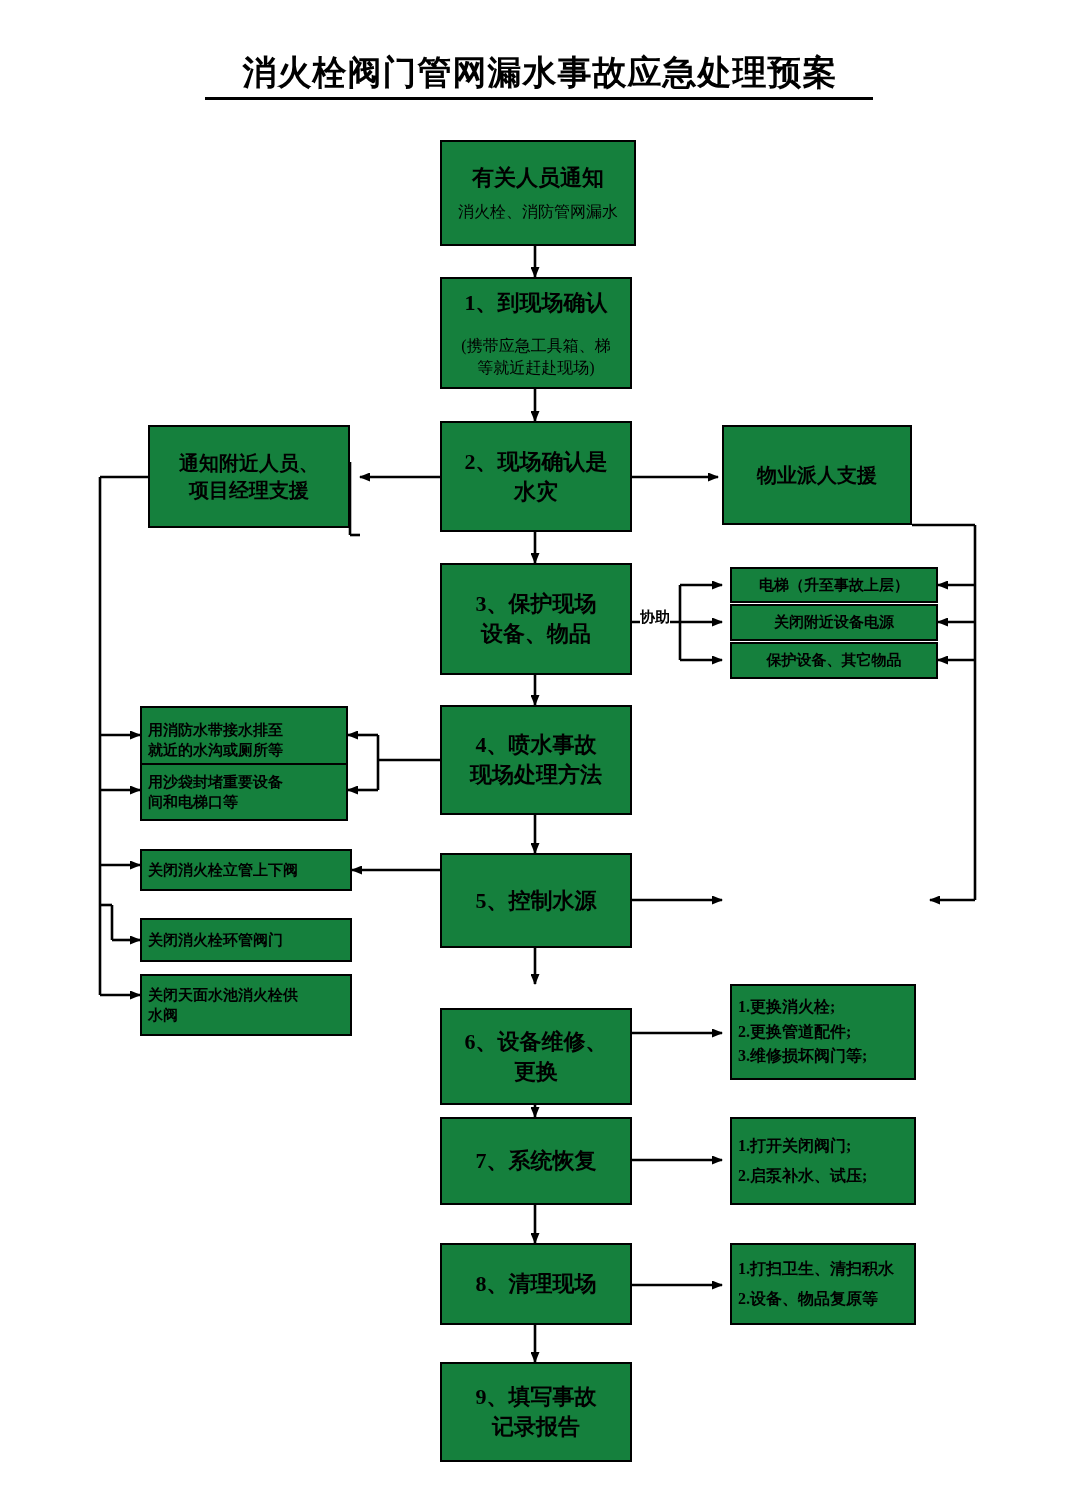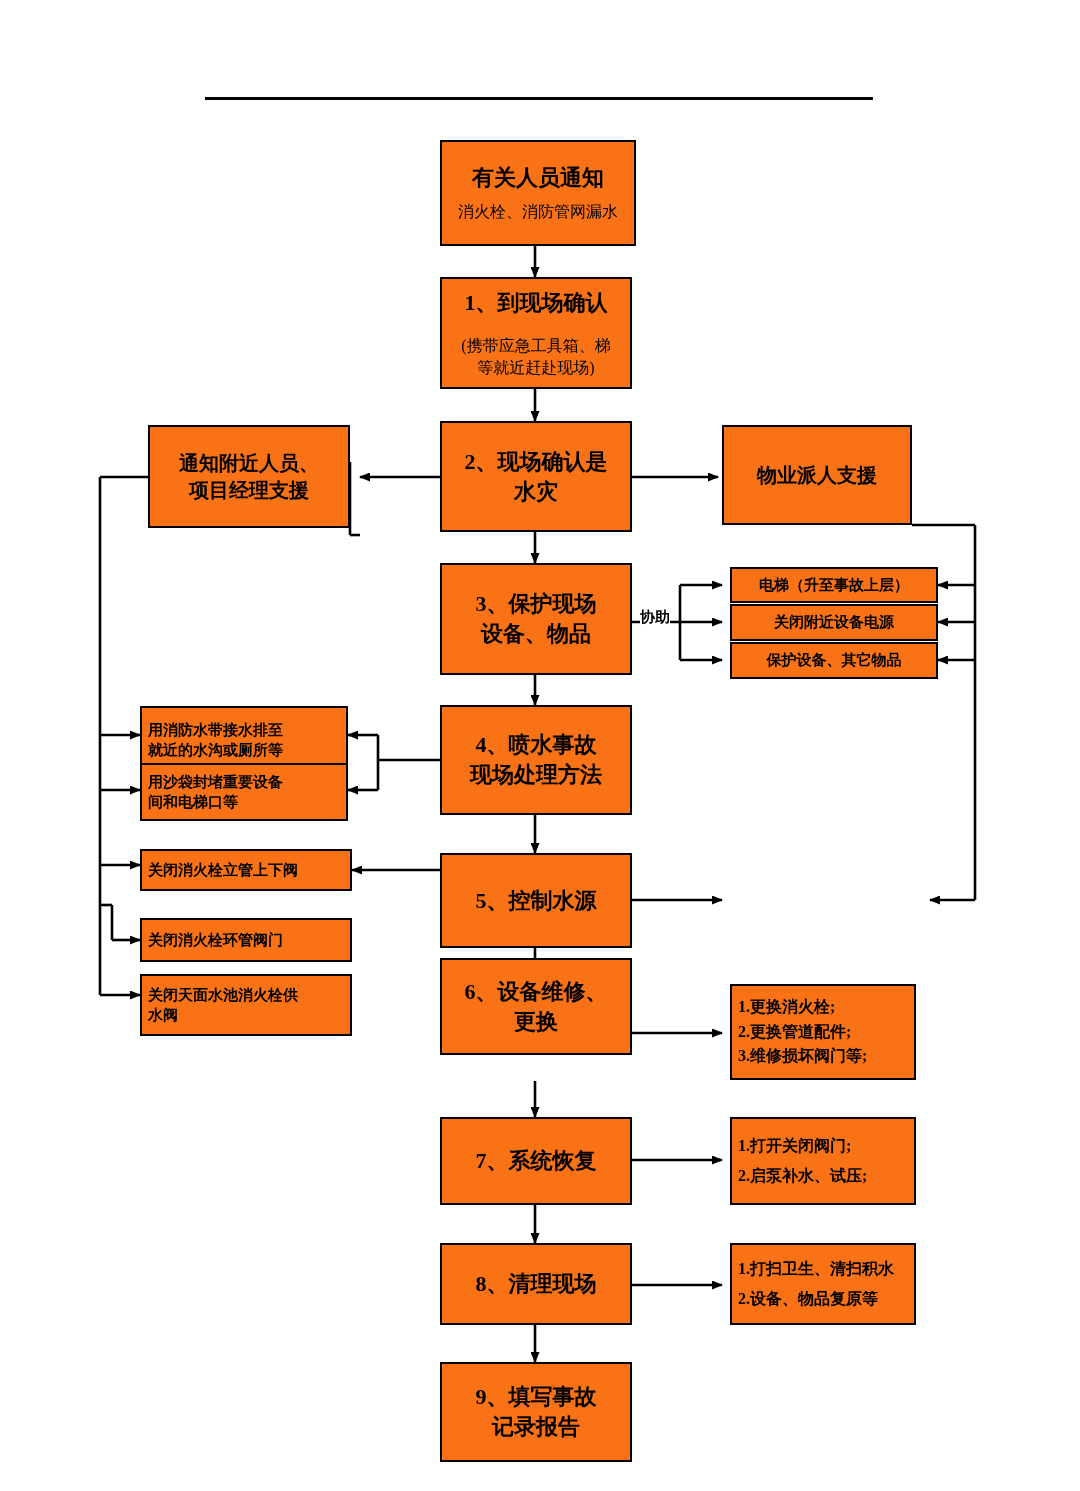--- a/index.html
+++ b/index.html
@@ -35,21 +35,21 @@
     position: absolute;
     left: 205px;
     top: 97px;
     width: 668px;
     height: 3px;
     background: #000;
   }
   .node {
     position: absolute;
     border: 2px solid #000;
-    background: #f97316;
+    background: #15803d;
     box-sizing: border-box;
     display: flex;
     flex-direction: column;
     align-items: center;
     justify-content: center;
     text-align: center;
     line-height: 1.35;
     z-index: 3;
   }
   .node .ln {
@@ -93,20 +93,21 @@
     width: 1080px;
     height: 1491px;
     z-index: 1;
   }
 </style>
 </head>
 <body>
 
 <div id="canvas">
 
+  <div class="title">消火栓阀门管网漏水事故应急处理预案</div>
   <div class="title-underline"></div>
 
   <svg viewBox="0 0 1080 1491">
     <defs>
       <marker id="ah" markerWidth="11" markerHeight="9" refX="10" refY="4.5" orient="auto" markerUnits="userSpaceOnUse">
         <path d="M0,0 L11,4.5 L0,9 z" fill="#000"></path>
       </marker>
     </defs>
     <g stroke="#000" stroke-width="2.6" fill="none">
 
@@ -190,21 +191,21 @@
 
   <div class="node main" style="left:440px; top:705px; width:192px; height:110px;">
     <span class="ln">4、喷水事故</span>
     <span class="ln">现场处理方法</span>
   </div>
 
   <div class="node main" style="left:440px; top:853px; width:192px; height:95px;">
     <span class="ln">5、控制水源</span>
   </div>
 
-  <div class="node main" style="left:440px; top:958px; width:192px; height:97px;">
+  <div class="node main" style="left:440px; top:1008px; width:192px; height:97px;">
     <span class="ln">6、设备维修、</span>
     <span class="ln">更换</span>
   </div>
 
   <div class="node main" style="left:440px; top:1117px; width:192px; height:88px;">
     <span class="ln">7、系统恢复</span>
   </div>
 
   <div class="node main" style="left:440px; top:1243px; width:192px; height:82px;">
     <span class="ln">8、清理现场</span>

